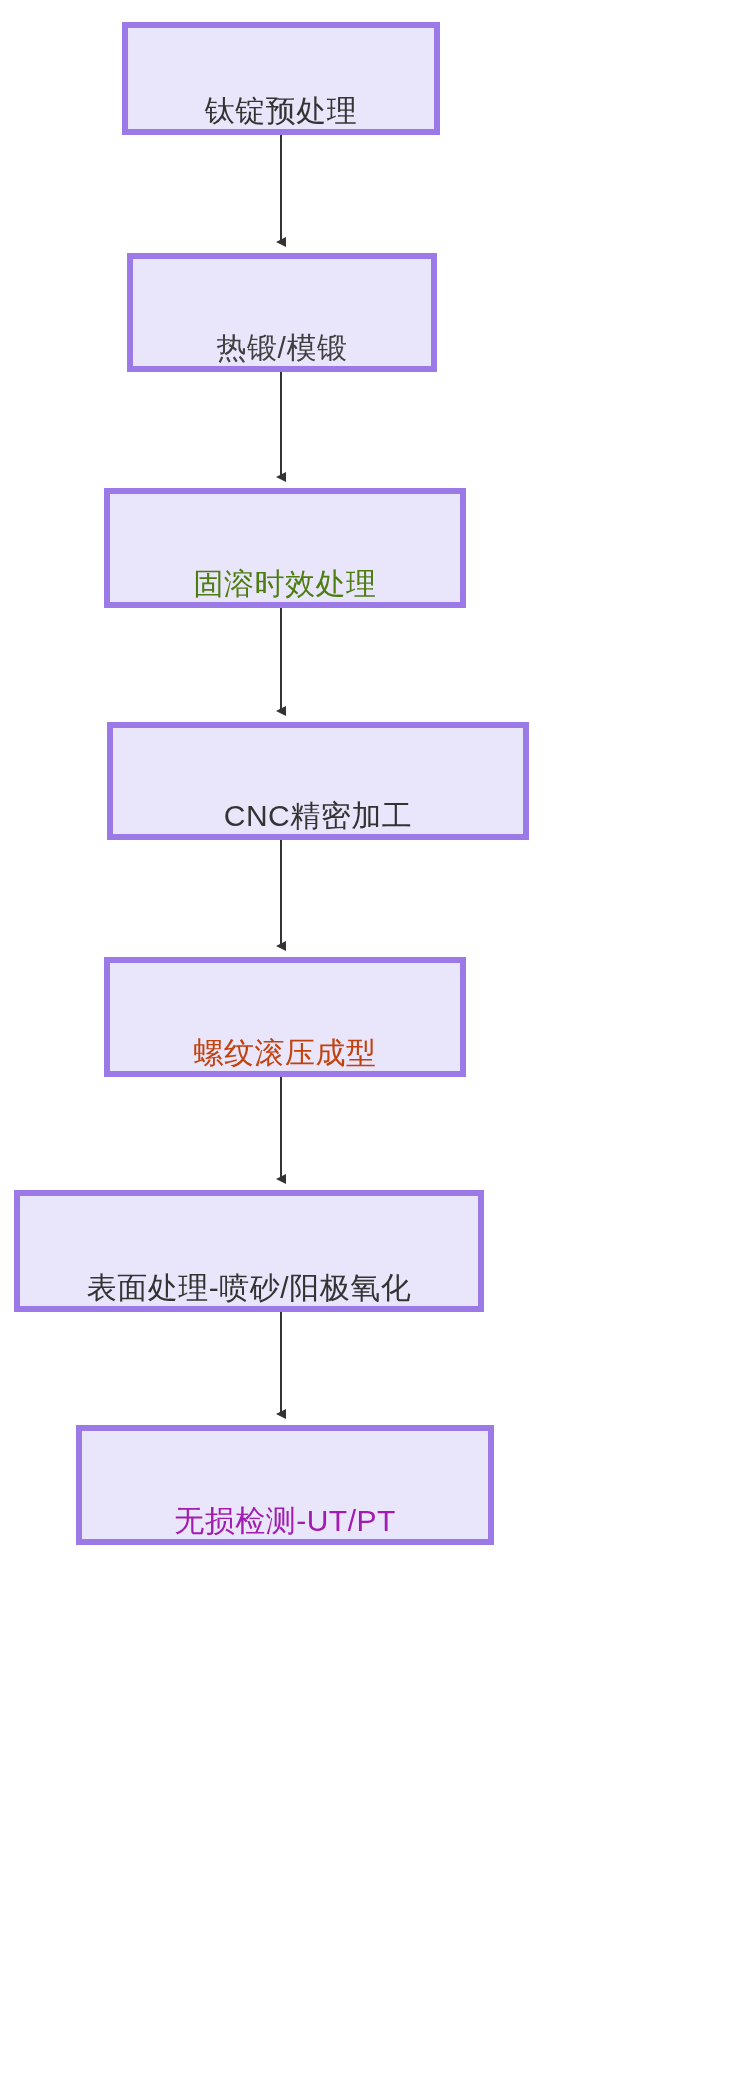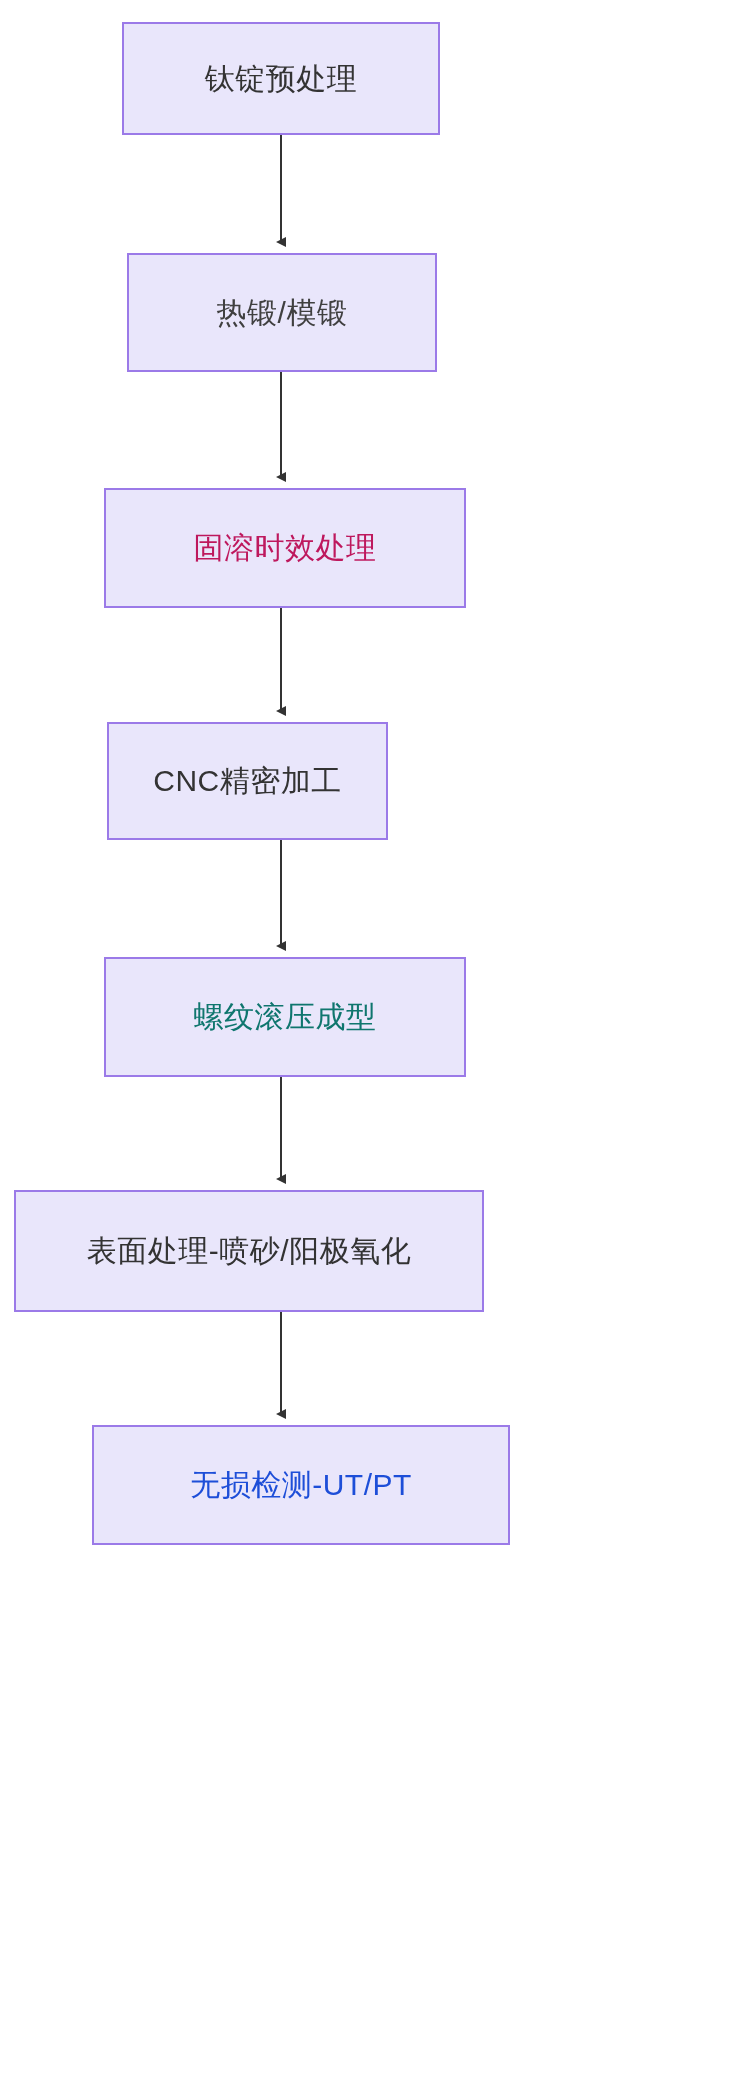--- a/index.html
+++ b/index.html
@@ -23,23 +23,23 @@
     left: 0;
     top: 0;
     width: 750px;
     height: 2082px;
     display: block;
   }
   .node-box {
     position: absolute;
     box-sizing: border-box;
     background: #e9e6fb;
-    border: 2px solid #14532d;
+    border: 6px solid #14532d;
     display: flex;
-    align-items: center;
+    align-items: flex-end;
     justify-content: center;
     text-align: center;
     color: #333333;
     font-size: 30px;
     line-height: 1.25;
     letter-spacing: 0.5px;
     white-space: nowrap;
     font-family: "Liberation Sans", "DejaVu Sans", sans-serif;
   }
   .node-label {
@@ -69,33 +69,33 @@
   </svg>
 
   <div class="node-box" style="left: 122px; top: 22px; width: 318px; height: 113px; background: rgb(233, 230, 251); border-color: rgb(155, 122, 232); color: rgb(51, 51, 51);">
     <span class="node-label">钛锭预处理</span>
   </div>
 
   <div class="node-box" style="left: 127px; top: 253px; width: 310px; height: 119px; background: rgb(233, 230, 251); border-color: rgb(155, 122, 232); color: #404040;">
     <span class="node-label">热锻/模锻</span>
   </div>
 
-  <div class="node-box" style="left: 104px; top: 488px; width: 362px; height: 120px; background: rgb(233, 230, 251); border-color: rgb(155, 122, 232); color: #be185d;">
+  <div class="node-box" style="left: 104px; top: 488px; width: 362px; height: 120px; background: rgb(233, 230, 251); border-color: rgb(155, 122, 232); color: #4d7c0f;">
     <span class="node-label">固溶时效处理</span>
   </div>
 
-  <div class="node-box" style="left: 107px; top: 722px; width: 281px; height: 118px; background: rgb(233, 230, 251); border-color: rgb(155, 122, 232); color: rgb(51, 51, 51);">
+  <div class="node-box" style="left: 107px; top: 722px; width: 422px; height: 118px; background: rgb(233, 230, 251); border-color: rgb(155, 122, 232); color: rgb(51, 51, 51);">
     <span class="node-label">CNC精密加工</span>
   </div>
 
-  <div class="node-box" style="left: 104px; top: 957px; width: 362px; height: 120px; background: rgb(233, 230, 251); border-color: rgb(155, 122, 232); color: #0f766e;">
+  <div class="node-box" style="left: 104px; top: 957px; width: 362px; height: 120px; background: rgb(233, 230, 251); border-color: rgb(155, 122, 232); color: #c2410c;">
     <span class="node-label">螺纹滚压成型</span>
   </div>
 
   <div class="node-box" style="left: 14px; top: 1190px; width: 470px; height: 122px; background: rgb(233, 230, 251); border-color: rgb(155, 122, 232); color: rgb(51, 51, 51);">
     <span class="node-label">表面处理-喷砂/阳极氧化</span>
   </div>
 
-  <div class="node-box" style="left: 92px; top: 1425px; width: 418px; height: 120px; background: rgb(233, 230, 251); border-color: rgb(155, 122, 232); color: #1d4ed8;">
+  <div class="node-box" style="left: 76px; top: 1425px; width: 418px; height: 120px; background: rgb(233, 230, 251); border-color: rgb(155, 122, 232); color: #a21caf;">
     <span class="node-label">无损检测-UT/PT</span>
   </div>
 
 </div>
 
 </body></html>

